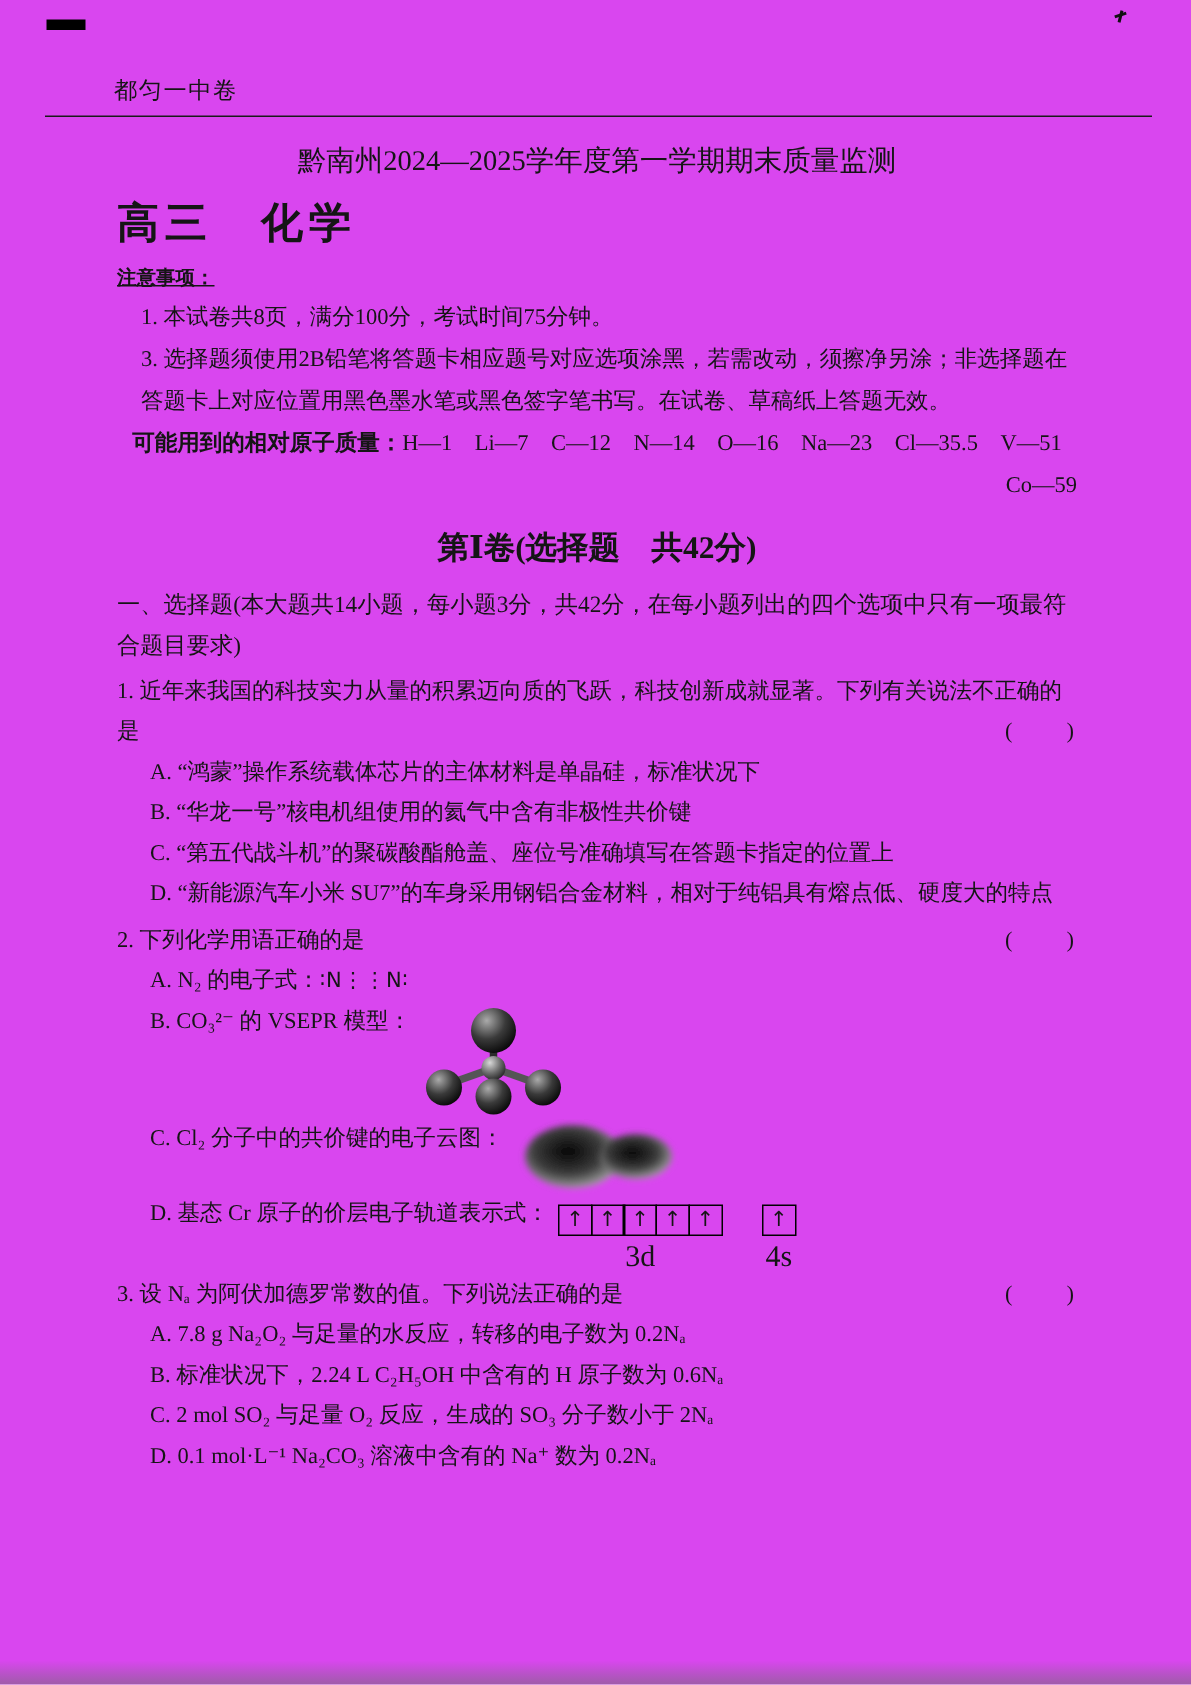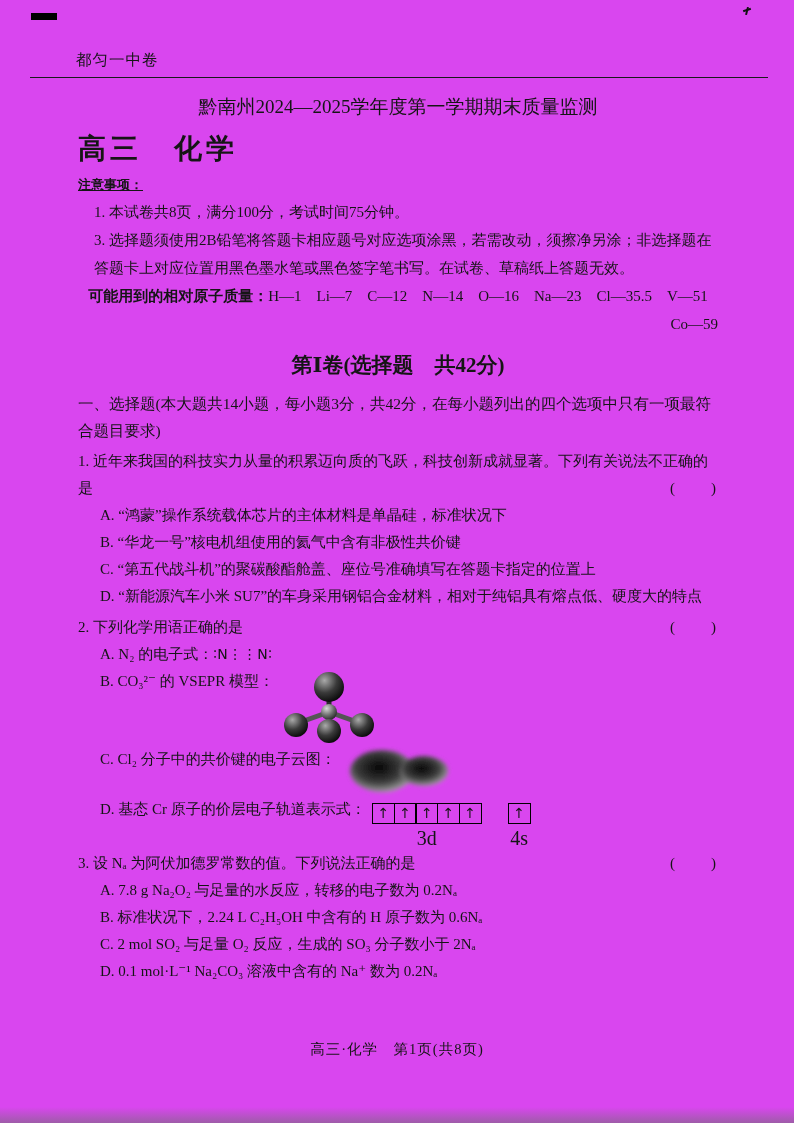--- a/index.html
+++ b/index.html
@@ -189,16 +189,15 @@
         <span class="q-bracket">(　　)</span>
       </div>
       <div class="q-option">A. 7.8 g Na₂O₂ 与足量的水反应，转移的电子数为 0.2Nₐ</div>
       <div class="q-option">B. 标准状况下，2.24 L C₂H₅OH 中含有的 H 原子数为 0.6Nₐ</div>
       <div class="q-option">C. 2 mol SO₂ 与足量 O₂ 反应，生成的 SO₃ 分子数小于 2Nₐ</div>
       <div class="q-option">D. 0.1 mol·L⁻¹ Na₂CO₃ 溶液中含有的 Na⁺ 数为 0.2Nₐ</div>
     </div>
 
   </div>
 
-  <div class="footer">高三·化学　第1页(共8页)</div>
   <div class="scan-shadow"></div>
 
 </div>
 
 </body></html>

